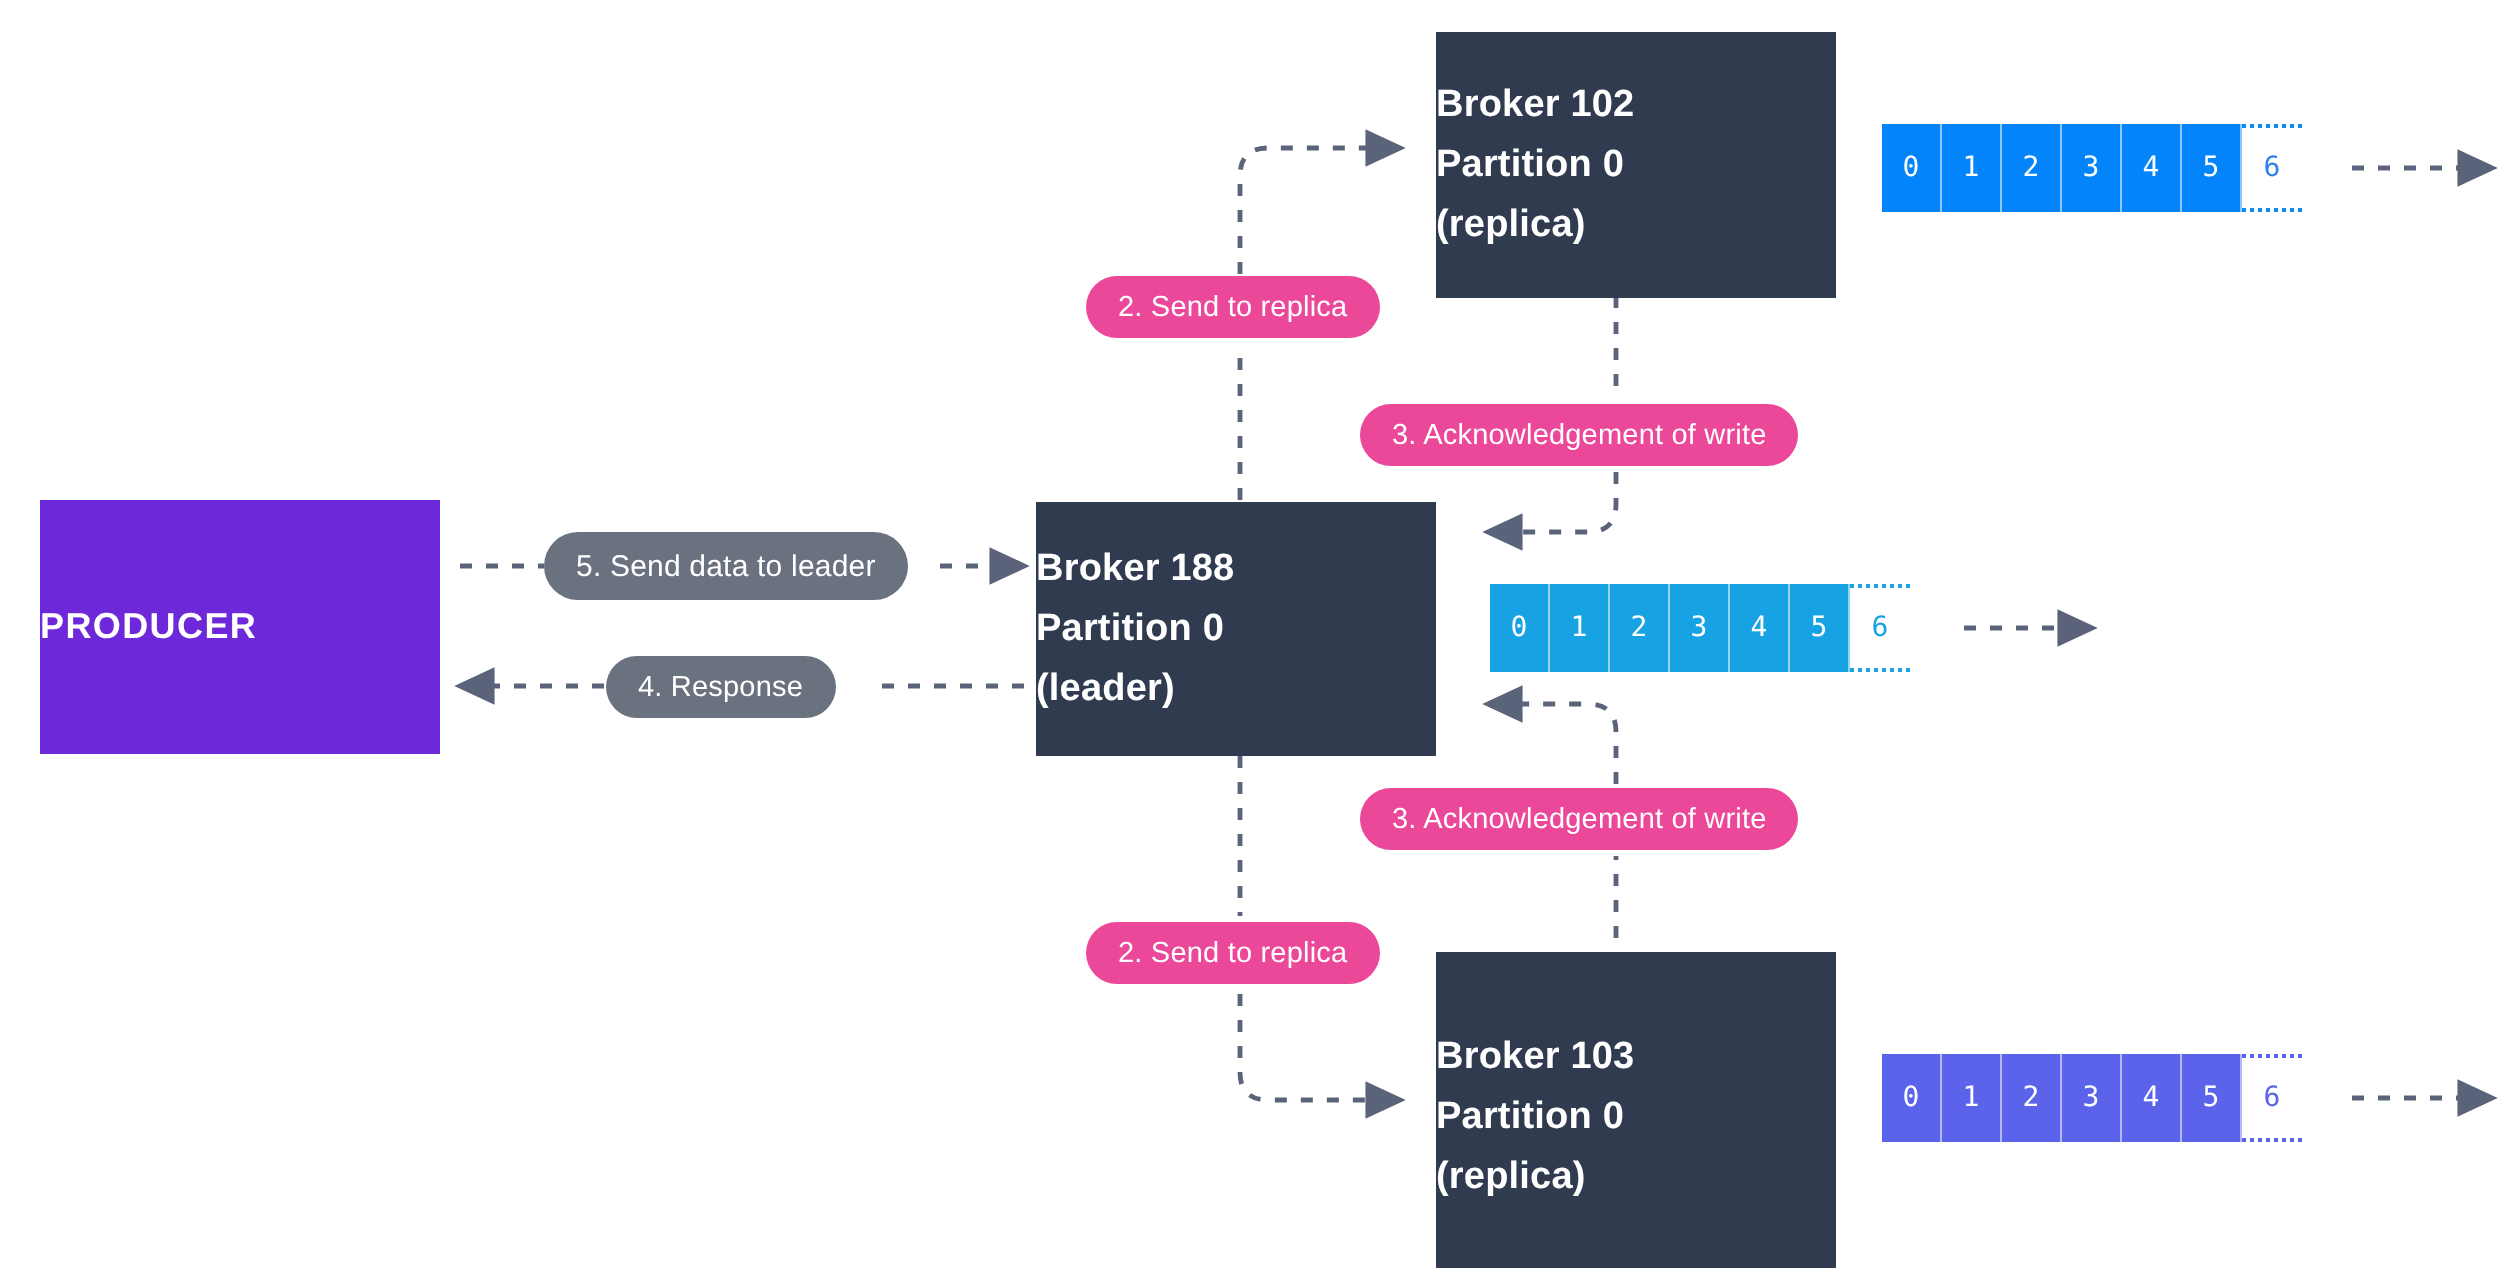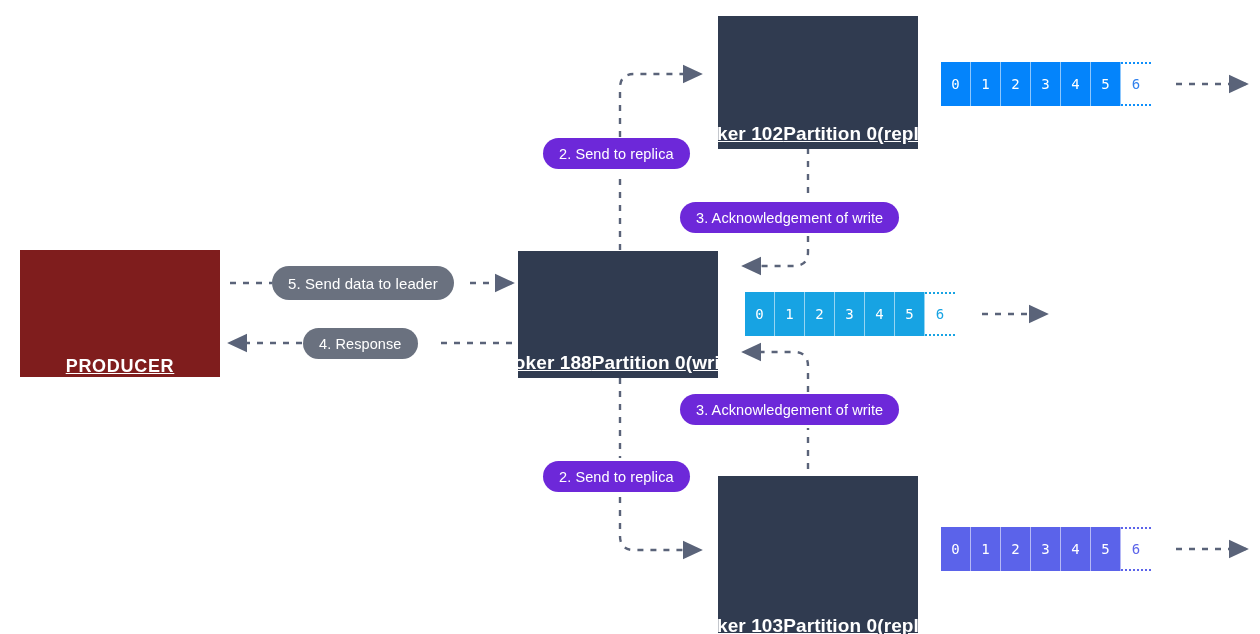--- a/index.html
+++ b/index.html
@@ -26,31 +26,30 @@
     width: 1260px;
     height: 634px;
     pointer-events: none;
   }
 
   
   .node {
     position: absolute;
     box-sizing: border-box;
     display: flex;
-    flex-direction: row;
-    align-items: flex-end;
+    flex-direction: column;
+    align-items: flex-start;
     justify-content: center;
     color: #ffffff;
-    text-decoration: underline;
   }
   .node-dark {
     background: #303b50;
   }
   .node-blue {
-    background: #7f1d1d;
+    background: #6d28d9;
   }
   .node-line {
     font-size: 19px;
     font-weight: bold;
     line-height: 30px;
     letter-spacing: 0.1px;
     white-space: nowrap;
   }
   .producer-label {
     font-size: 18px;
@@ -58,21 +57,21 @@
     letter-spacing: 0.7px;
   }
 
   
   .pill {
     position: absolute;
     box-sizing: border-box;
     display: flex;
     align-items: center;
     justify-content: center;
-    background: #6d28d9;
+    background: #ec4899;
     color: #ffffff;
     border-radius: 999px;
     font-size: 14.5px;
     white-space: nowrap;
     padding: 0 16px;
     letter-spacing: 0.1px;
   }
   .pill-lead {
     background: #6a717f;
     font-size: 15px;
@@ -158,21 +157,21 @@
 
   <div class="node node-dark" style="left:718px; top:16px; width:200px; height:133px;">
     <div class="node-line">Broker 102</div>
     <div class="node-line">Partition 0</div>
     <div class="node-line">(replica)</div>
   </div>
 
   <div class="node node-dark" style="left:518px; top:251px; width:200px; height:127px;">
     <div class="node-line">Broker 188</div>
     <div class="node-line">Partition 0</div>
-    <div class="node-line">(write)</div>
+    <div class="node-line">(leader)</div>
   </div>
 
   <div class="node node-dark" style="left:718px; top:476px; width:200px; height:165px;">
     <div class="node-line">Broker 103</div>
     <div class="node-line">Partition 0</div>
     <div class="node-line">(replica)</div>
   </div>
 
   <div class="pill pill-lead" style="left:272px; top:266px; height:34px;">5. Send data to leader</div>
 

